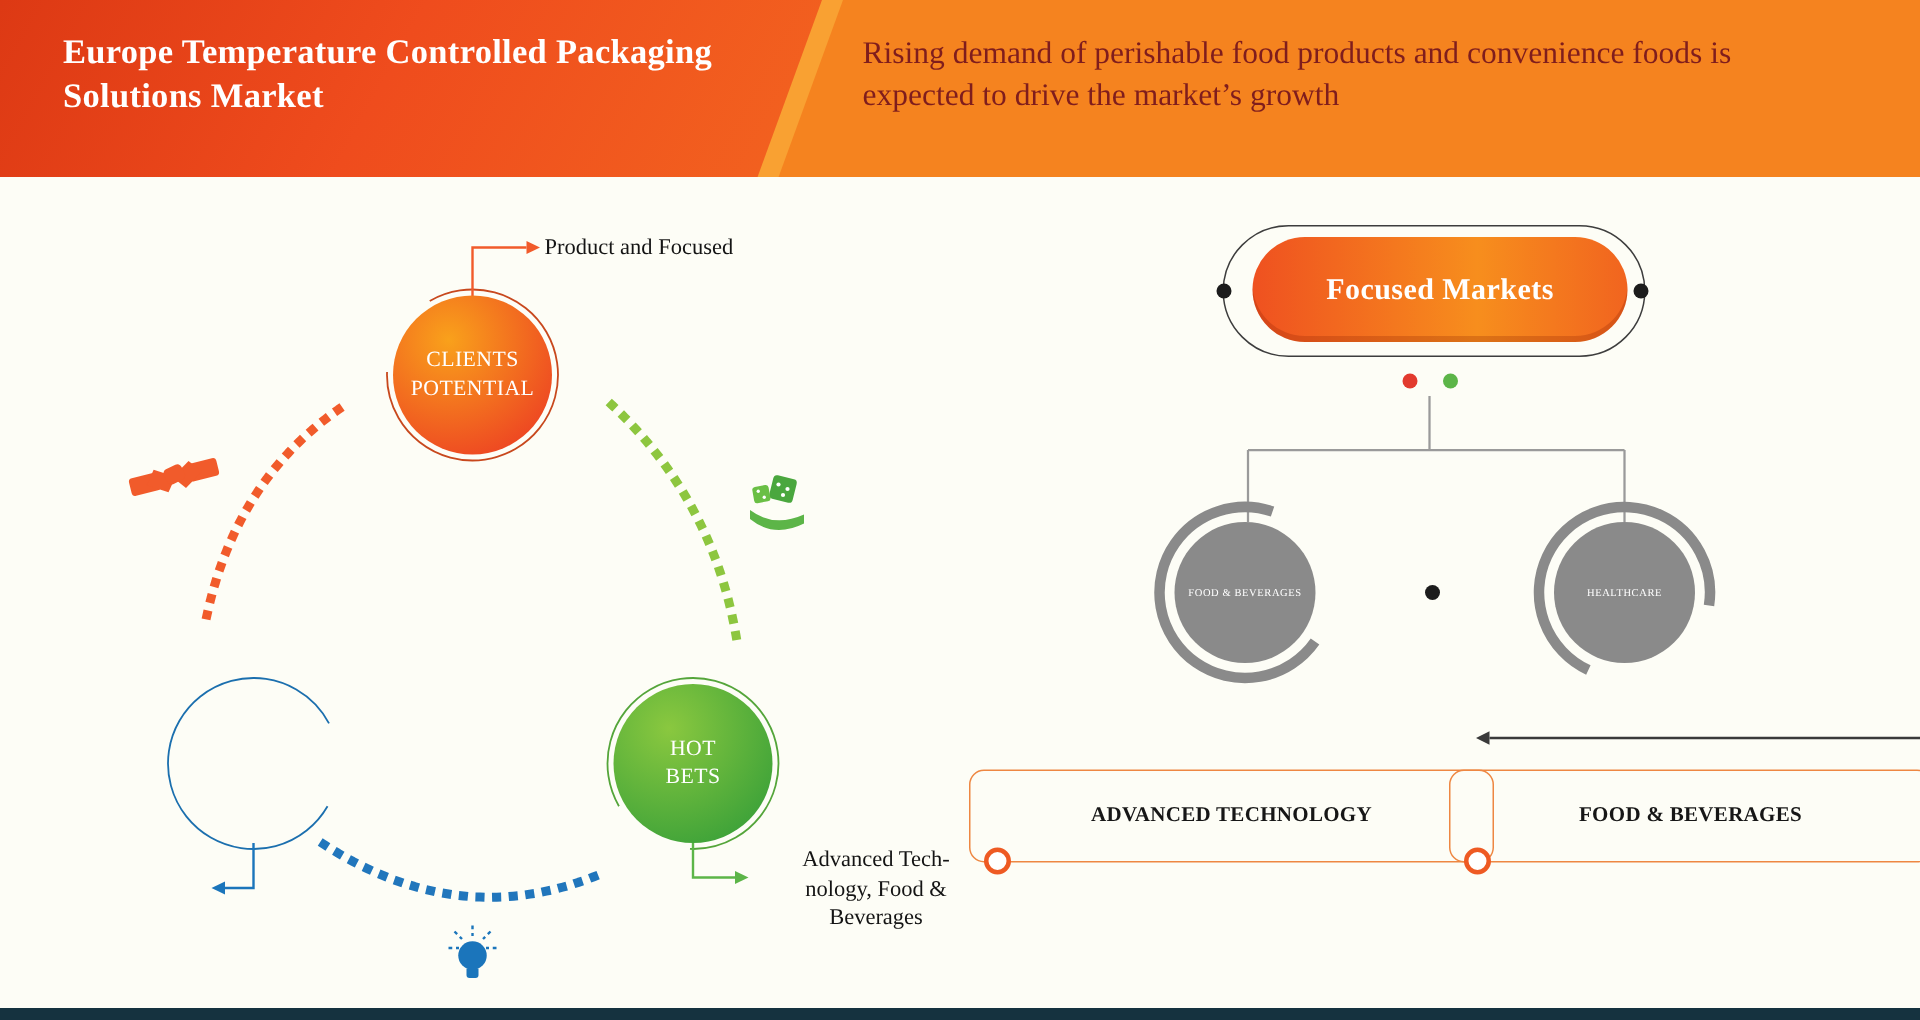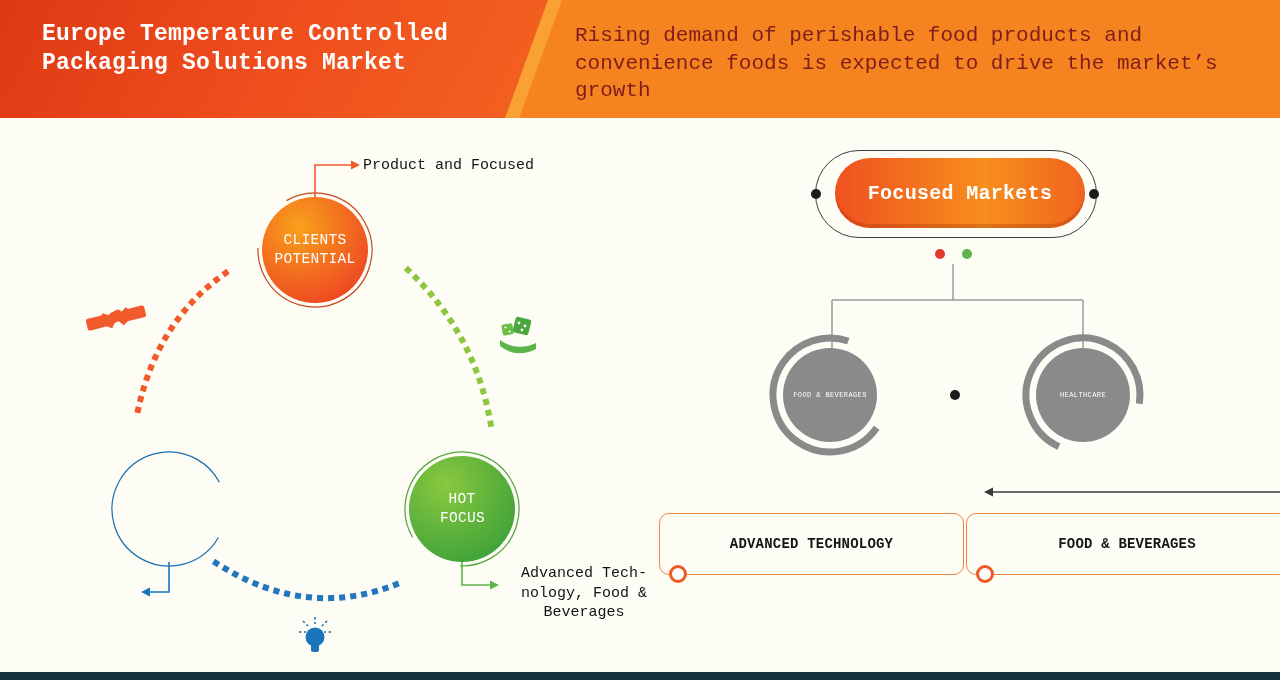--- a/index.html
+++ b/index.html
@@ -1,17 +1,17 @@
 <!DOCTYPE html>
 <html><head>
 <meta charset="utf-8">
 <style>
   html,body{margin:0;padding:0;background:#e9e9e9;}
   .canvas{position:relative;width:1280px;height:680px;background:#fdfdf6;overflow:hidden;
-          font-family:Liberation Mono, monospace;color:#1a1a1a;}
+          font-family:Liberation Serif, serif;color:#1a1a1a;}
 
   
   .header{position:absolute;top:0;left:0;width:1280px;height:118px;background:#f5831f;overflow:hidden;}
   .header-stripe{position:absolute;top:0;left:-60px;width:622px;height:118px;background:#f9a132;
                  transform:skewX(-20deg);transform-origin:top left;}
   .header-left{position:absolute;top:0;left:-60px;width:608px;height:118px;
                background:linear-gradient(100deg,#d93512 0%,#ef4c1d 55%,#f2601f 100%);
                transform:skewX(-20deg);transform-origin:top left;}
   .title{position:absolute;left:42px;top:20px;width:460px;margin:0;font-size:23px;line-height:1.28;
          font-weight:bold;color:#ffffff;letter-spacing:.2px;}
@@ -54,21 +54,21 @@
                display:flex;align-items:center;justify-content:center;text-align:center;}
   .gray-circle span{color:#fff;font-size:7px;letter-spacing:.4px;width:80px;}
   .gc-left{left:143px;top:230px;}
   .gc-right{left:396px;top:230px;}
 
   .opp-title{position:absolute;left:10px;top:364px;margin:0;font-size:17.5px;font-weight:normal;
              letter-spacing:.4px;color:#1f1f1f;}
   .opp-box{position:absolute;top:395px;height:62px;border:1.5px solid #ee8742;border-radius:10px;
            box-sizing:border-box;display:flex;align-items:center;justify-content:center;}
   .opp-box .opp-label{font-size:14px;font-weight:bold;color:#161616;letter-spacing:.2px;}
-  .box1{left:19px;width:305px;}
+  .box1{left:6px;width:350px;}
   .box2{left:326px;width:322px;}
   .opp-knob{position:absolute;left:9px;bottom:-9px;width:12px;height:12px;border-radius:50%;
             background:#fff;border:3px solid #ee5a23;}
 
   .footer-bar{position:absolute;left:0;bottom:0;width:1280px;height:8px;background:#15323f;}
 </style>
 </head>
 <body>
 
 <div class="canvas">
@@ -137,21 +137,21 @@
         </g>
         <circle cx="13" cy="20" r="9.5" fill="#1b75bb"></circle>
         <path d="M9 29 h8 v4 a2 2 0 0 1 -2 2 h-4 a2 2 0 0 1 -2 -2 z" fill="#1b75bb"></path>
       </g>
     </svg>
 
     <div class="bubble b-orange">
       <span class="w80">CLIENTS POTENTIAL</span>
     </div>
     <div class="bubble b-green">
-      <span class="w42">HOT FOCUS</span>
+      <span class="w42">HOT BETS</span>
     </div>
 
     <div class="callout co-top">Product and Focused</div>
     <div class="callout co-right">Advanced Tech-
 nology, Food &amp;
 Beverages</div>
   </section>
 
   <section class="right-panel">
     <svg class="overlay" width="640" height="554" viewBox="0 0 640 554">

